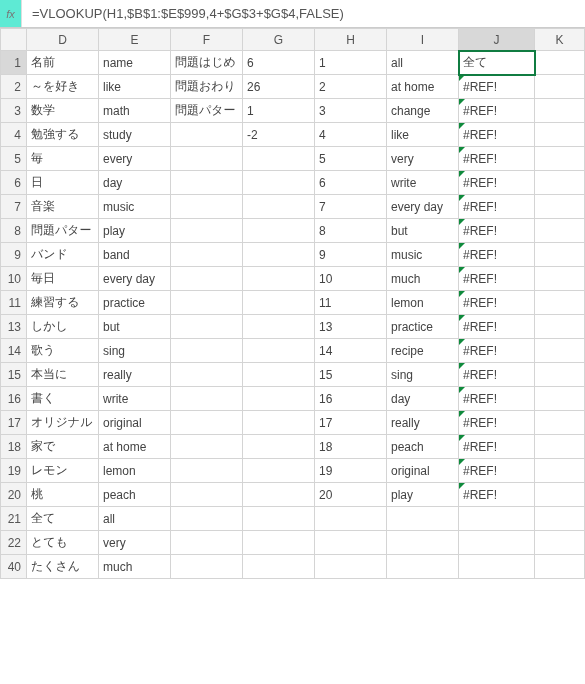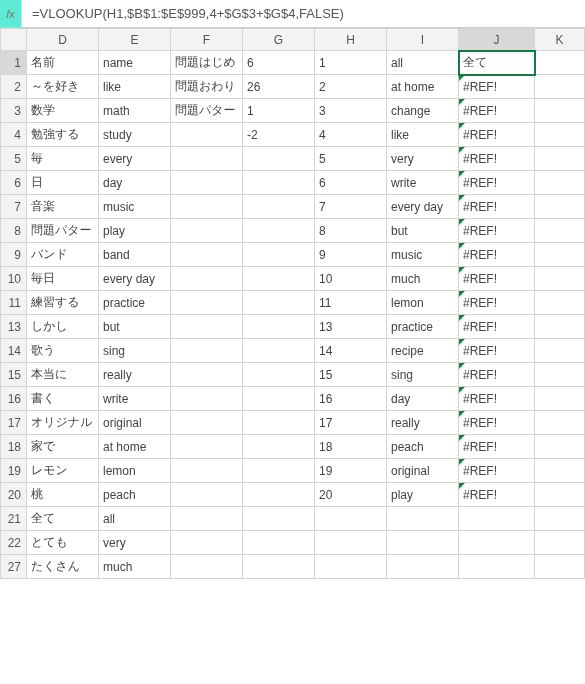--- a/index.html
+++ b/index.html
@@ -353,21 +353,21 @@
         <td>とても</td>
         <td>very</td>
         <td></td>
         <td></td>
         <td></td>
         <td></td>
         <td></td>
         <td></td>
       </tr>
       <tr>
-        <td class="row-hdr">27</td>
+        <td class="row-hdr">40</td>
         <td>たくさん</td>
         <td>much</td>
         <td></td>
         <td></td>
         <td></td>
         <td></td>
         <td></td>
         <td></td>
       </tr>
     </tbody>

